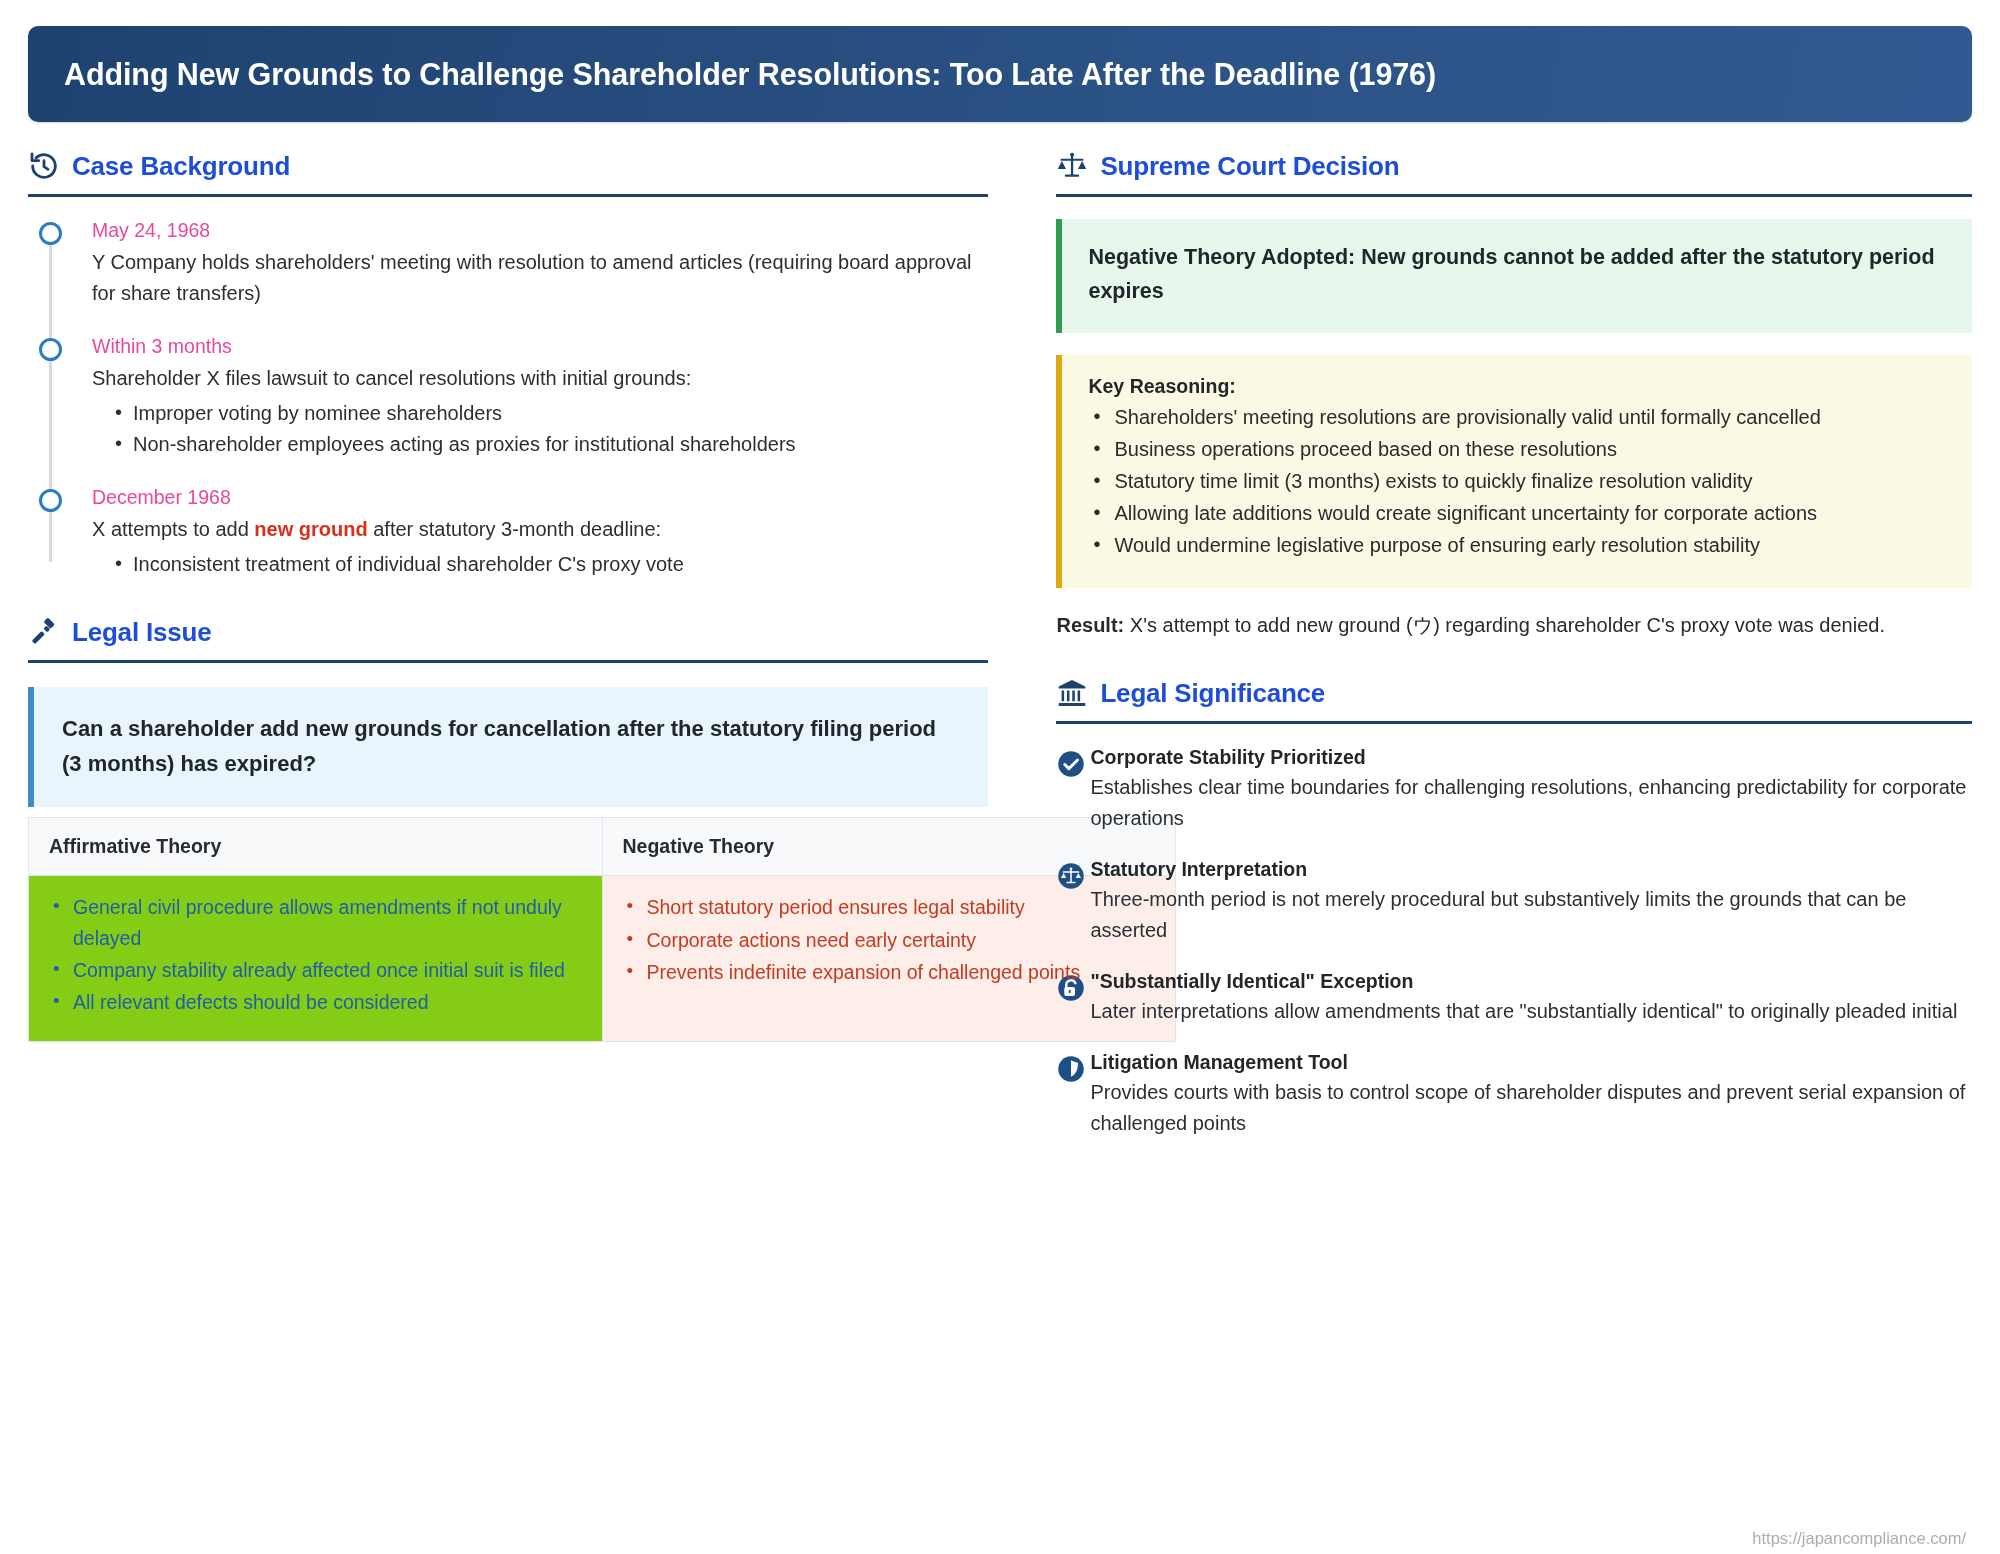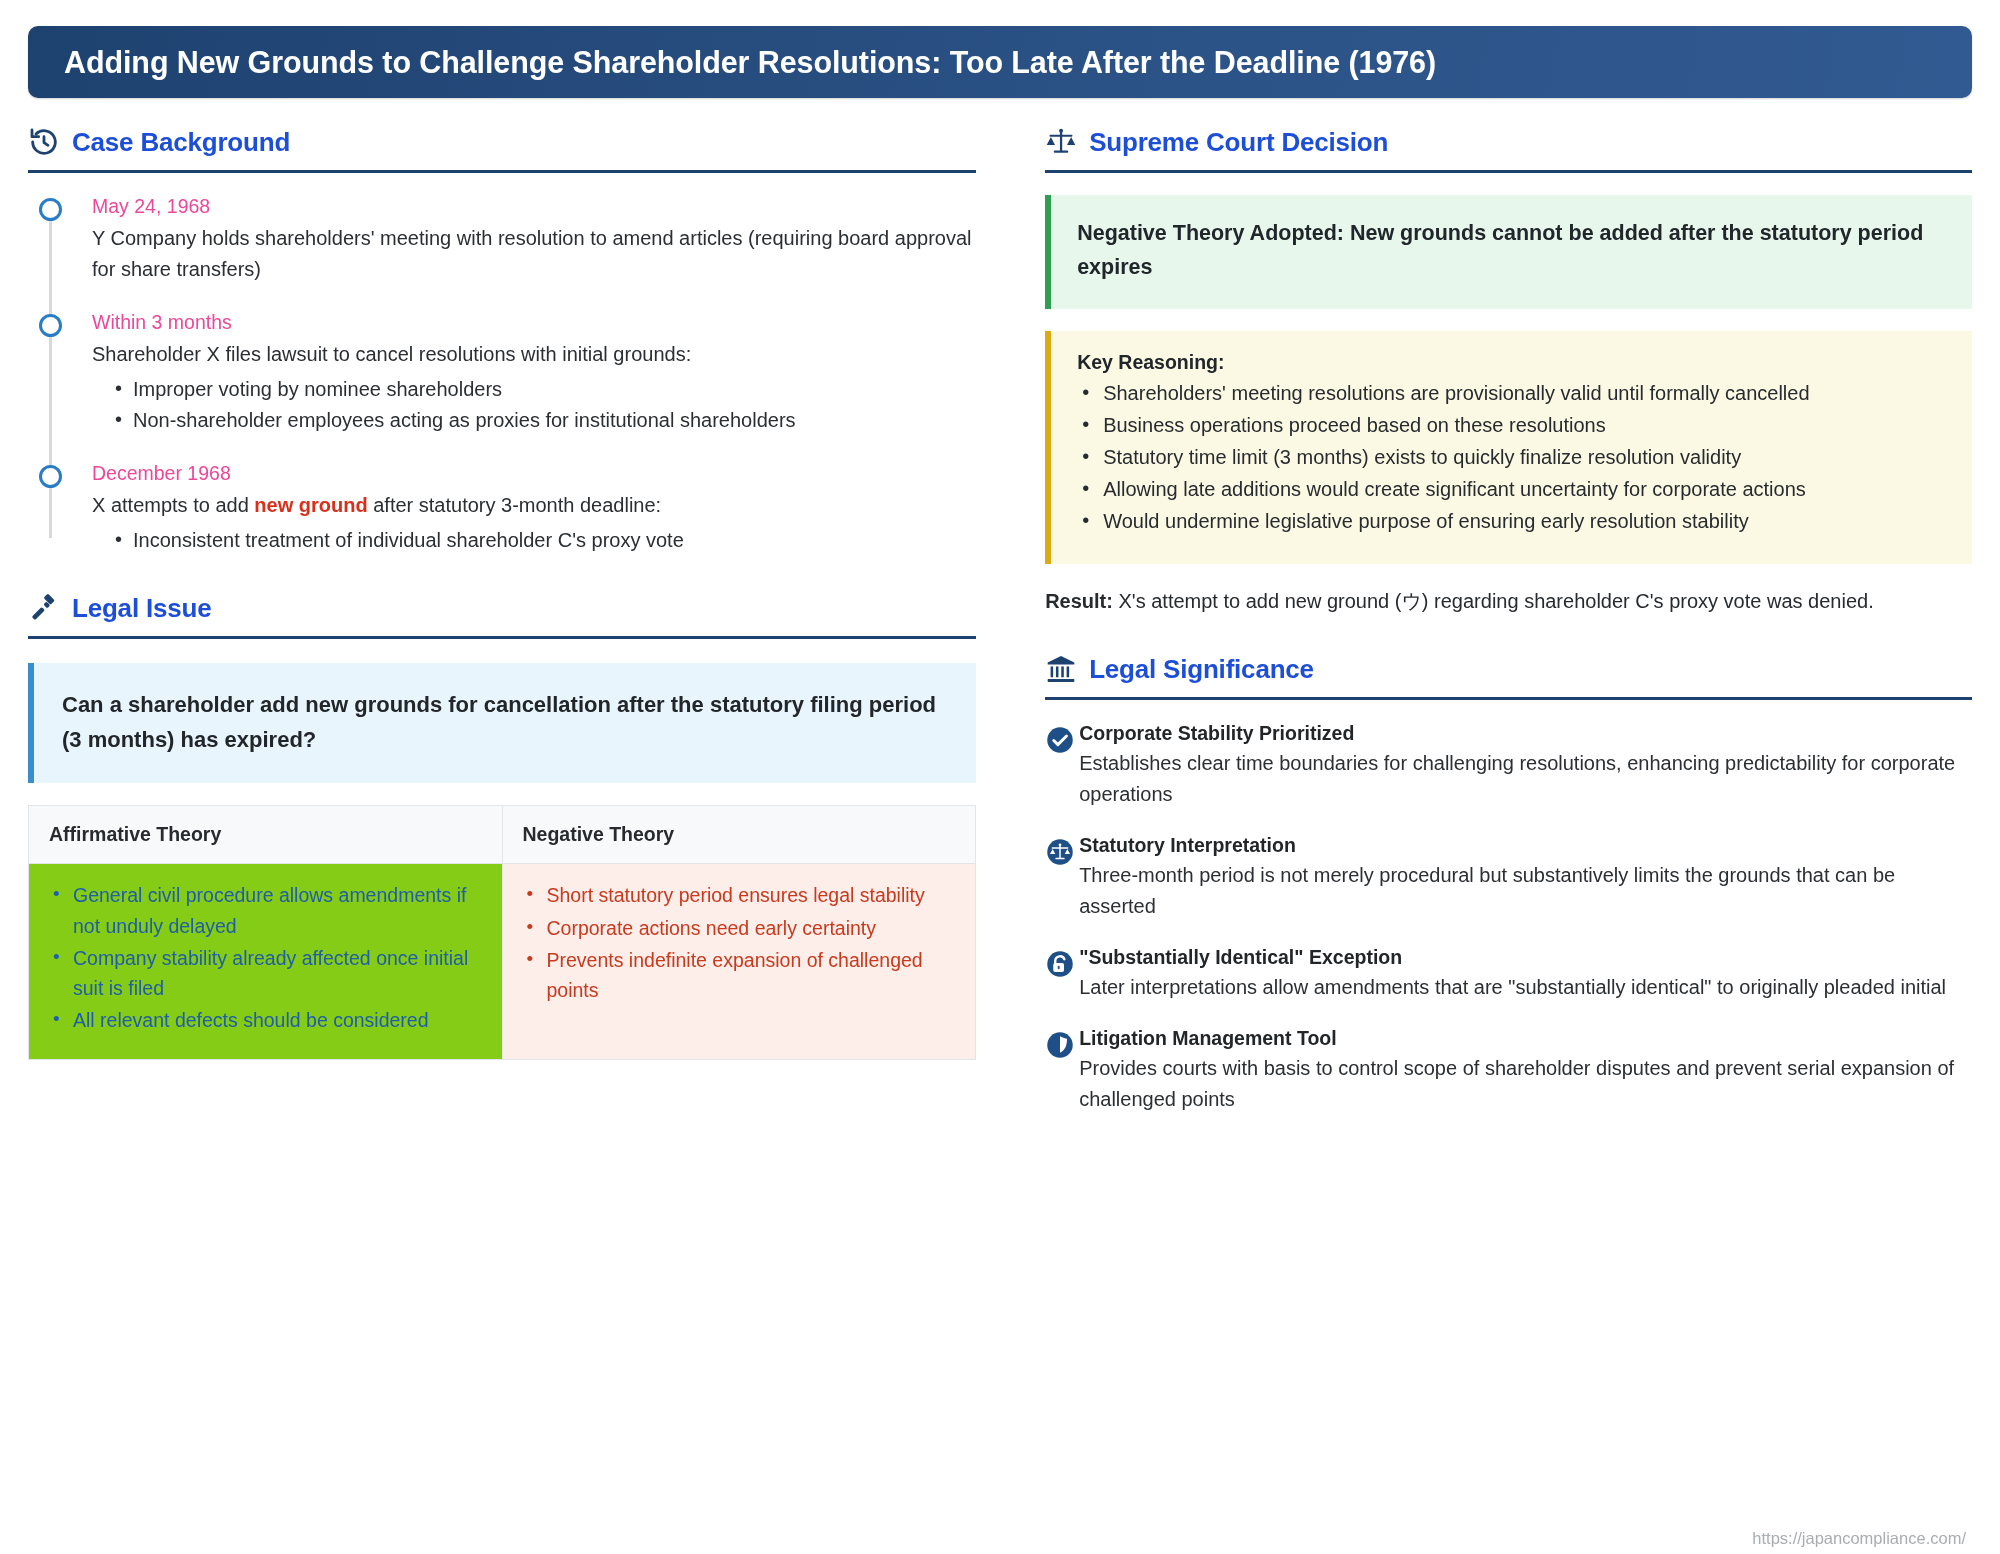--- a/index.html
+++ b/index.html
@@ -11,21 +11,21 @@
     color:#212529;
     overflow:hidden;
   }
   .page { width:2000px; height:1554px; padding:26px 28px 0 28px; position:relative; }
 
   
   .title-bar {
     background:linear-gradient(100deg,#1f4371 0%,#2d5488 55%,#2f5party 100%);
     background:linear-gradient(100deg,#1e4270 0%,#2c5387 60%,#315a92 100%);
     border-radius:10px;
-    height:72px;
+    height:96px;
     display:flex; align-items:center;
     padding:0 36px;
     box-shadow:0 1px 2px rgba(0,0,0,.18);
   }
   .title-bar h1 {
     margin:0;
     font-size:30.5px;
     font-weight:bold;
     color:#ffffff;
     letter-spacing:-.1px;
@@ -85,21 +85,21 @@
     background:#e9f5fd;
     border-left:6px solid #3a8ed0;
     padding:24px 28px 26px 28px;
   }
   .issue-box p {
     margin:0; font-size:22px; font-weight:bold; line-height:1.6; color:#222629;
   }
 
   
   .theory {
-    margin-top:22px; width:948px;
+    margin-top:10px; width:1148px;
     border:1px solid #e2e5e9;
     border-collapse:collapse;
     table-layout:fixed;
   }
   .theory th {
     background:#f8f9fb; border:1px solid #e2e5e9;
     text-align:left; padding:17px 20px;
     font-size:19.5px; font-weight:bold; color:#272b2f;
   }
   .theory td {

